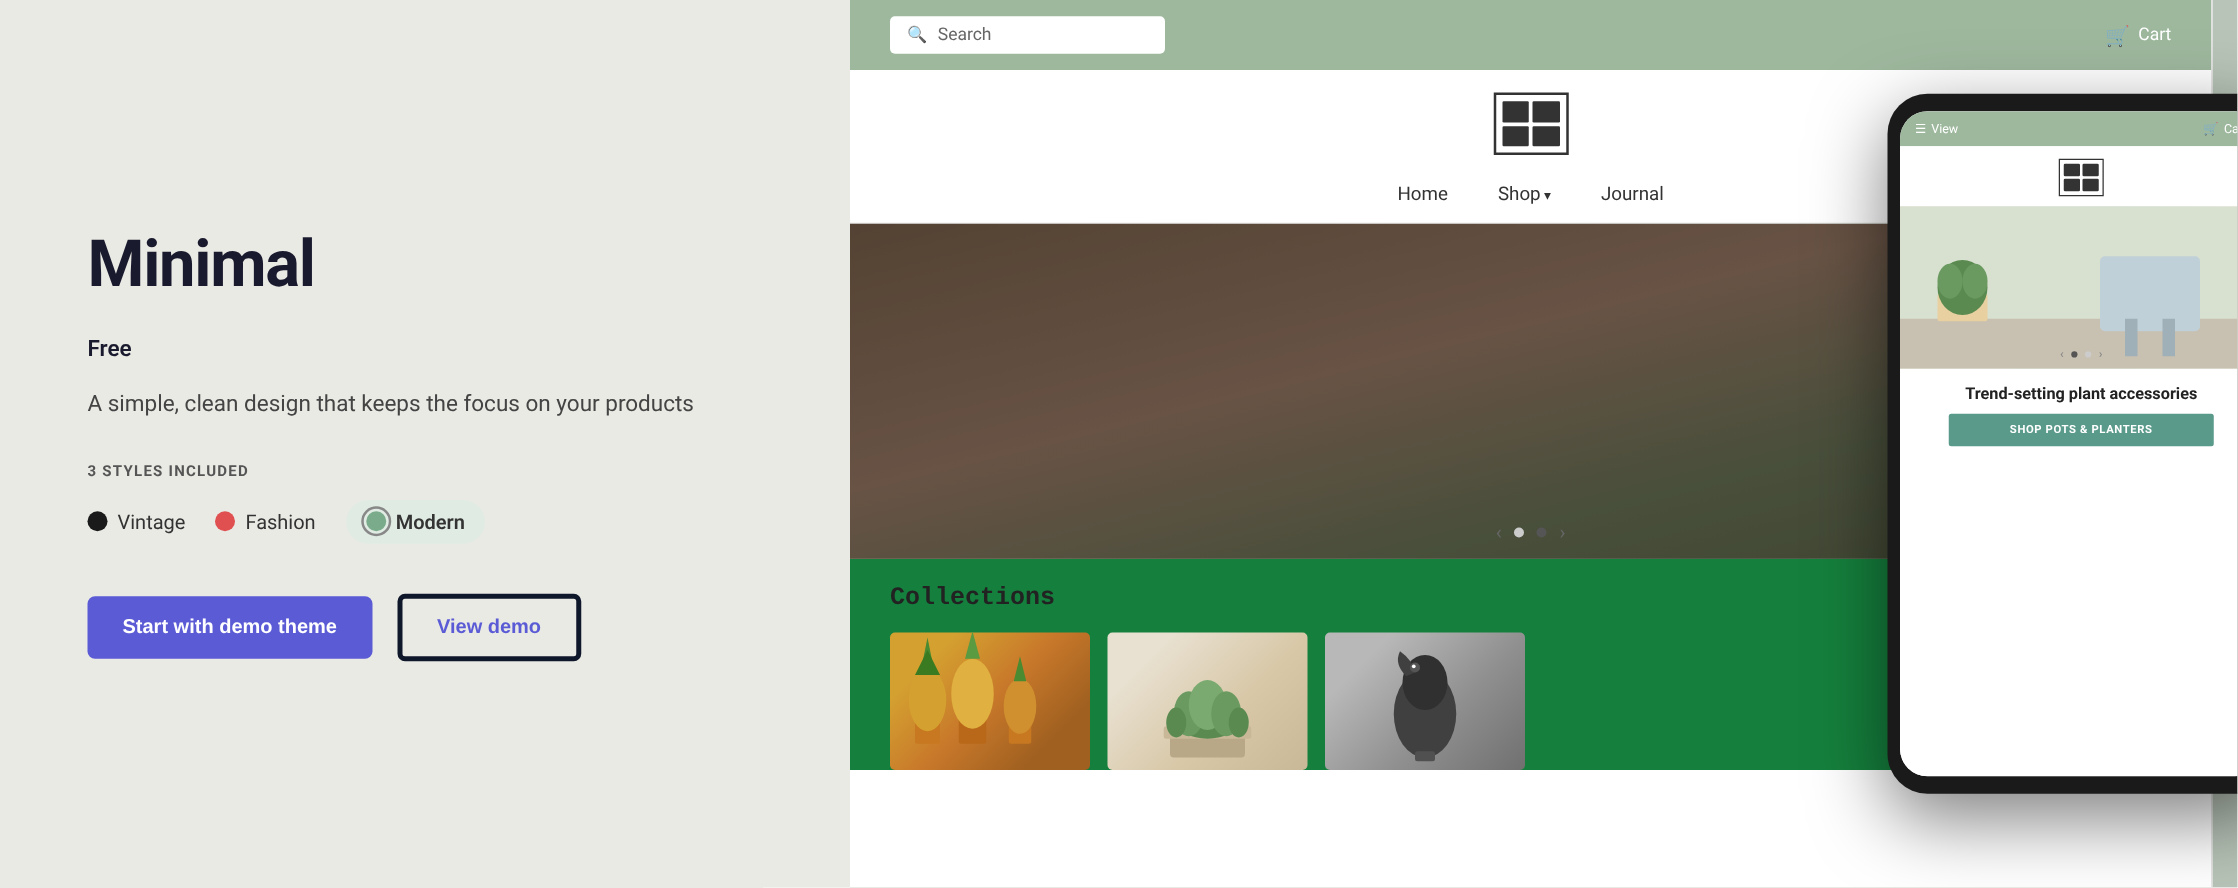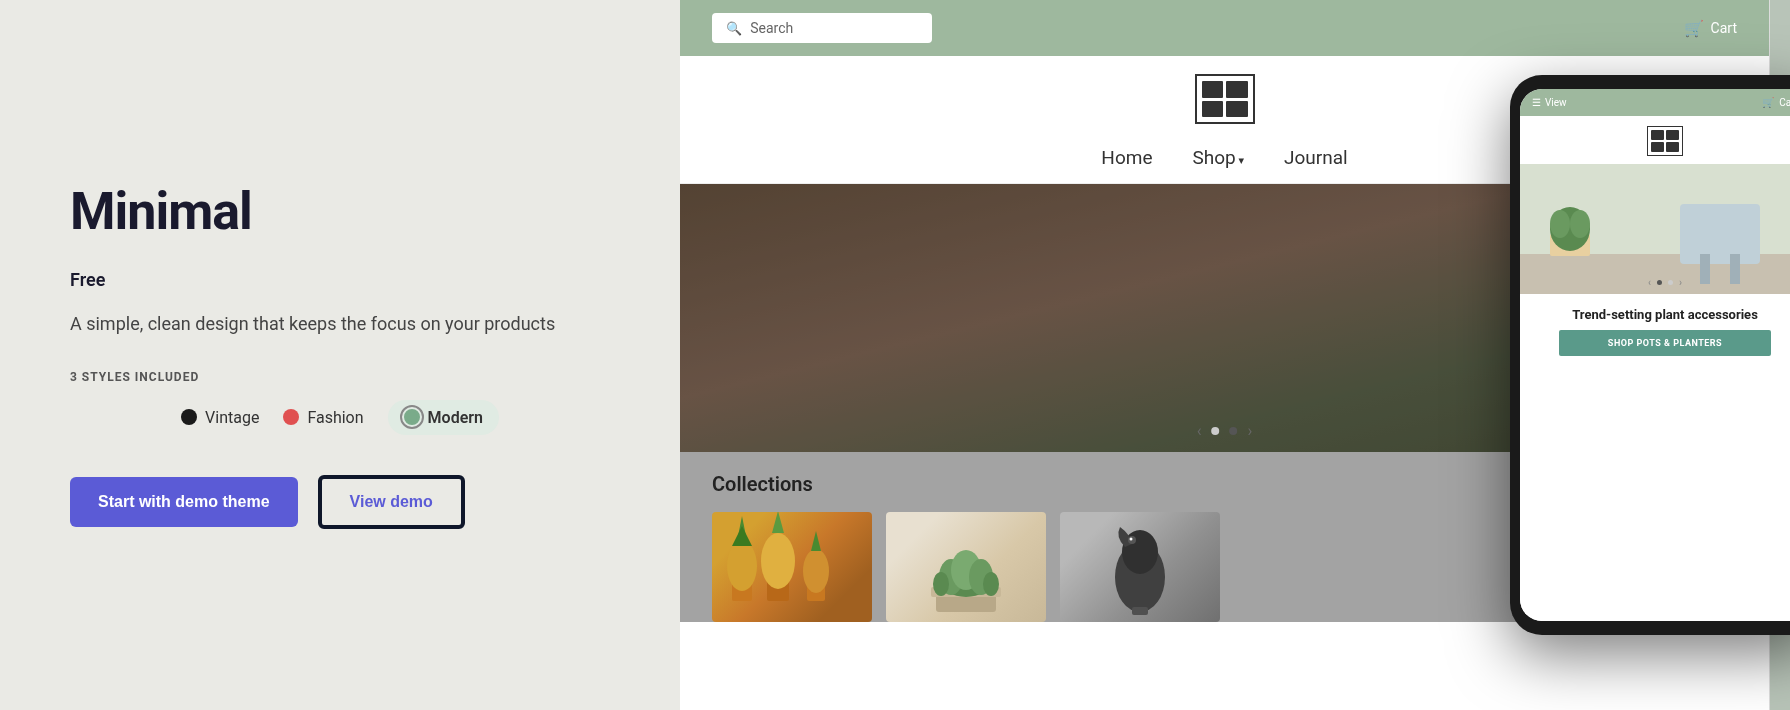--- a/index.html
+++ b/index.html
@@ -53,21 +53,20 @@
       letter-spacing: 1px;
       text-transform: uppercase;
       margin-bottom: 16px;
     }
 
     .styles-row {
       display: flex;
       align-items: center;
       gap: 24px;
       margin-bottom: 40px;
-      justify-content: center;
     }
 
     .style-option {
       display: flex;
       align-items: center;
       gap: 8px;
       cursor: pointer;
     }
 
     .style-dot {
@@ -226,21 +225,21 @@
     .store-nav {
       background: #fff;
       display: flex;
       justify-content: center;
       gap: 40px;
       padding: 10px 0 14px;
       border-bottom: 1px solid #eee;
     }
 
     .store-nav-item {
-      font-size: 19px;
+      font-size: 15px;
       color: #333;
       cursor: pointer;
     }
 
     .store-nav-item.has-arrow::after {
       content: ' ▾';
       font-size: 11px;
     }
 
     
@@ -309,22 +308,23 @@
       border-radius: 50%;
       background: #ccc;
     }
 
     .hero-dot.active {
       background: #555;
     }
 
     
     .collections-section {
-      background: #a3a3a3;
+      background: #15803d;
       padding: 20px 32px 0;
+      font-family: Liberation Mono, monospace;
     }
 
     .collections-title {
       font-size: 20px;
       font-weight: 600;
       color: #222;
       margin-bottom: 16px;
     }
 
     .collections-grid {

